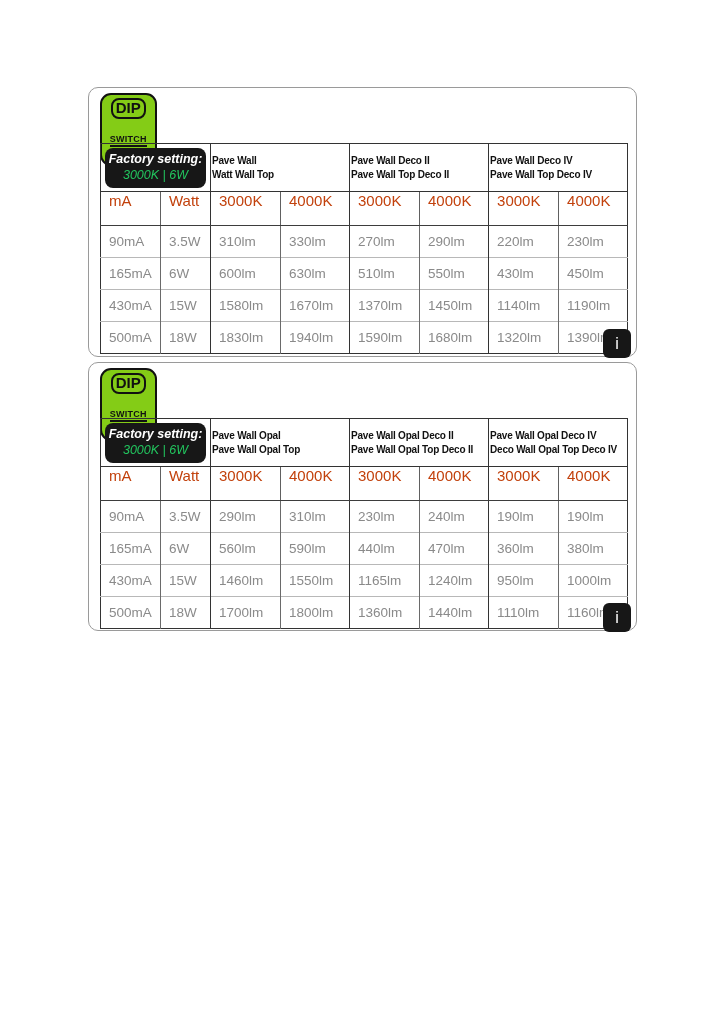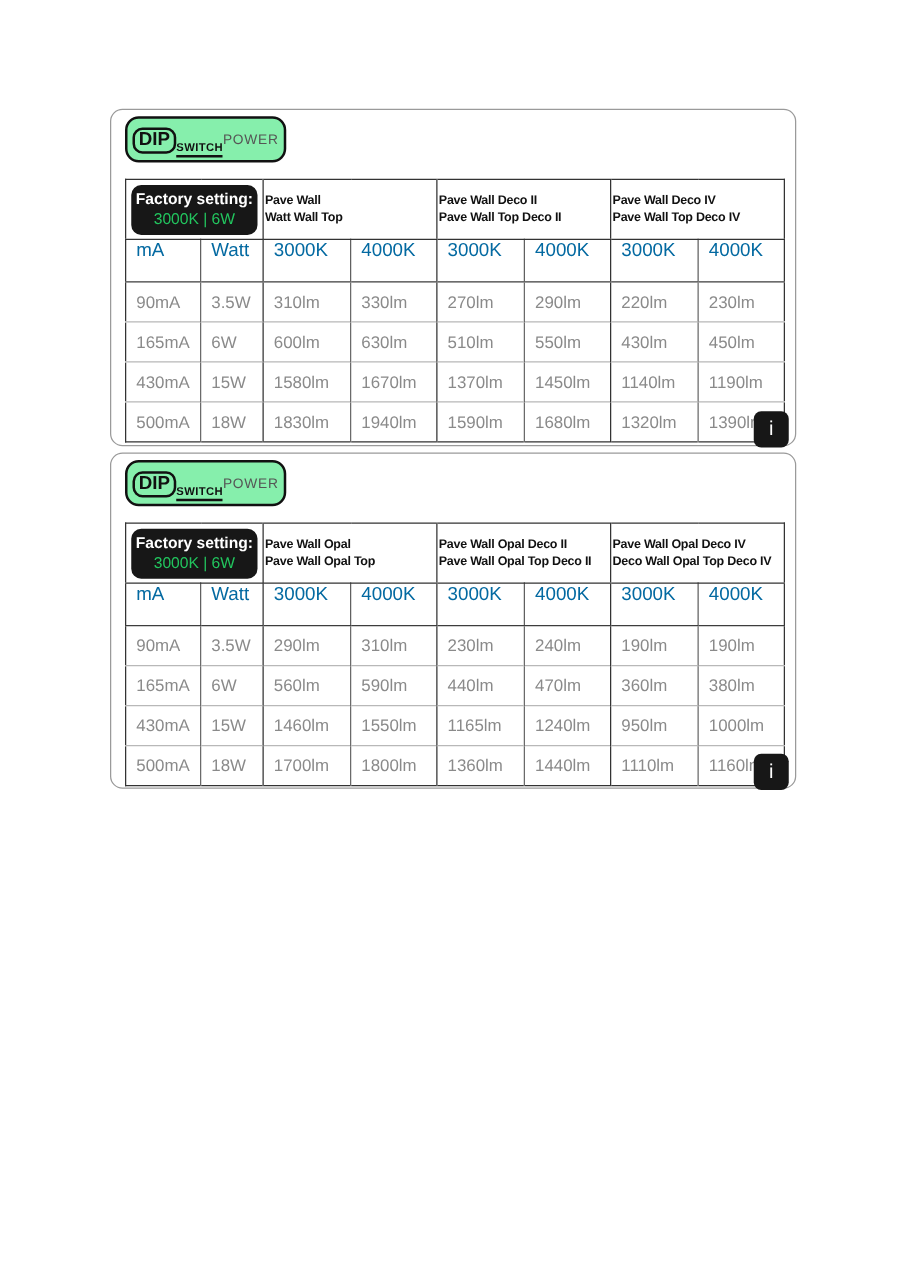--- a/index.html
+++ b/index.html
@@ -23,22 +23,22 @@
   #panel-0 { top: 87px; }
   #panel-1 { top: 362px; height: 269px; }
 
   
   .badge {
     position: absolute;
     left: 11px; top: 5px;
     border: 2.5px solid #111;
     border-radius: 11px;
     padding: 3px 4px 2px 4px;
-    display: flex; flex-direction: row; align-items: center;
-    background: #86efac;
+    display: flex; flex-direction: column; align-items: center;
+    background: #84cc16;
   }
   .badge .dip {
     font-weight: bold; font-size: 15px; line-height: 1.05;
     color: #111; border: 2px solid #111; border-radius: 8px;
     padding: 0 3px 1px 3px;
   }
   .badge .switch {
     font-weight: bold; font-size: 9px; line-height: 1.25;
     color: #111; border-bottom: 2px solid #111;
     margin-top: 15px; letter-spacing: 0.3px;
@@ -64,40 +64,40 @@
     border-bottom: 1.5px solid #333;
     border-right: 1.5px solid #333;
     padding: 3px 4px;
     vertical-align: middle;
   }
   .factory-box {
     background: #171717;
     border-radius: 8px;
     height: 40px;
     display: flex; flex-direction: column;
-    align-items: center; justify-content: center;
+    align-items: center; justify-content: center; font-style: italic;
   }
   .f-label { color: #ffffff; font-weight: bold; font-size: 12.5px; line-height: 1.25; }
   .f-value { color: #22c55e; font-size: 12.5px; line-height: 1.25; }
 
   .group-cell {
     border-bottom: 1.5px solid #333;
     border-left: 1.5px solid #333;
     vertical-align: middle;
     color: #111;
     font-weight: bold;
     font-size: 10px;
     letter-spacing: -0.2px;
     line-height: 1.4;
     white-space: nowrap;
   }
   .k-cell {
     font-weight: normal;
     font-size: 15px;
-    color: #0369a1;
+    color: #c2410c;
     text-align: left;
     padding: 0 0 16px 8px;
     border-left: 1px solid #606060;
     border-bottom: 1.5px solid #3d3d3d;
     white-space: nowrap;
   }
   .k-cell.first { border-left: none; }
   .data-cell {
     height: 31px;
     font-size: 13.5px;

